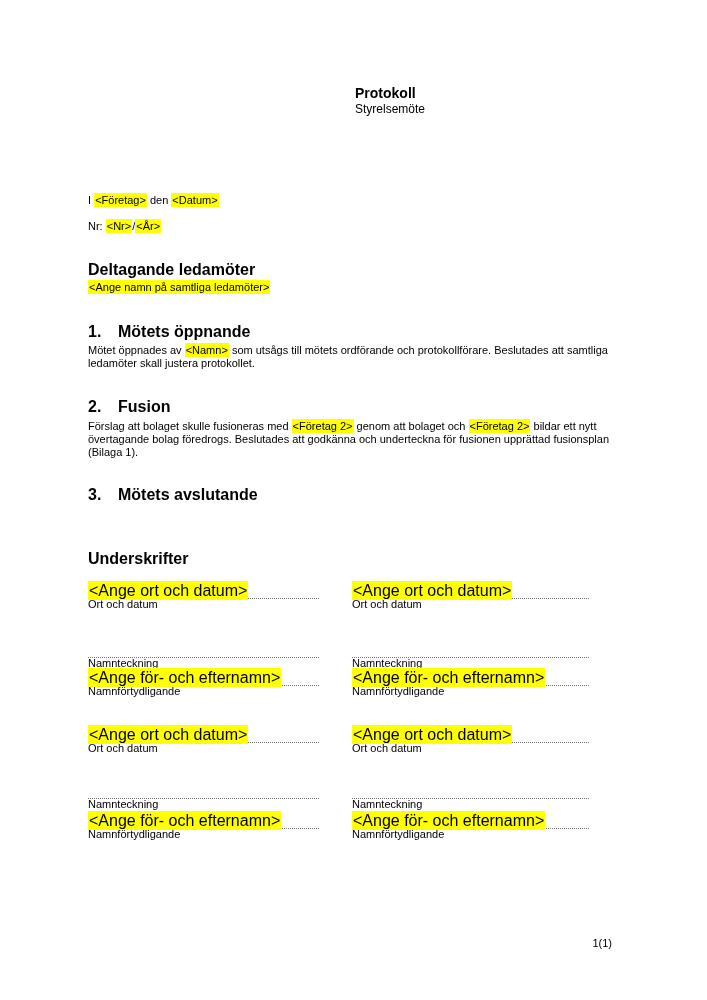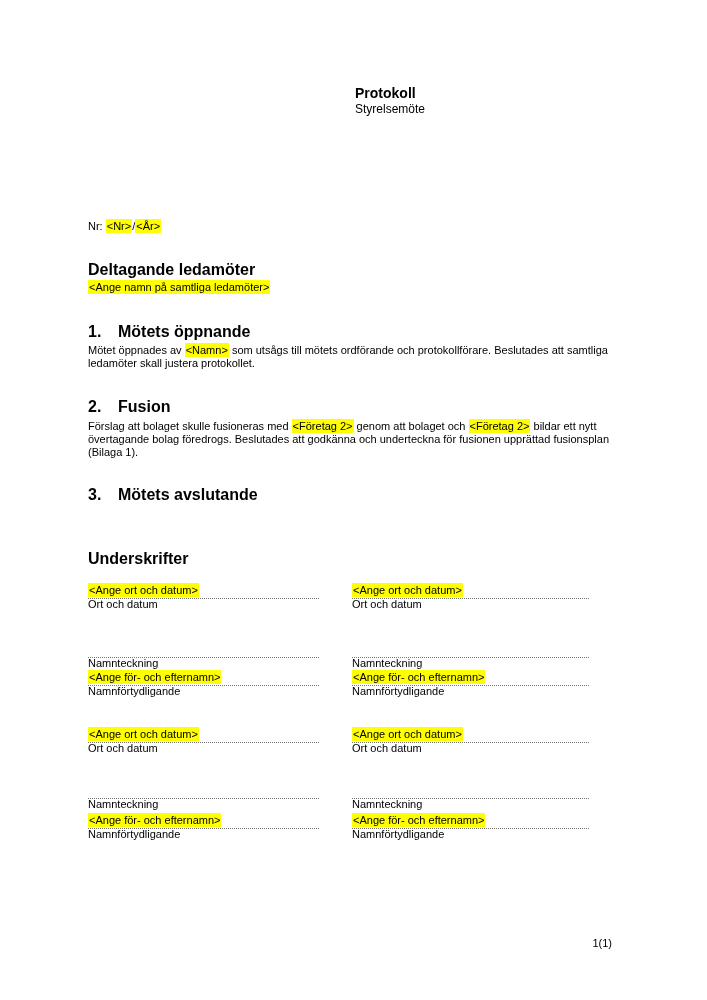--- a/index.html
+++ b/index.html
@@ -61,21 +61,21 @@
   }
 
   .sig-cell {
     position: absolute;
   }
   .col-l { left: 88px;  width: 231px; }
   .col-r { left: 352px; width: 237px; }
   .sig-value {
     height: 15px;
     line-height: 15px;
-    font-size: 11px;
+    font-size: 16px;
     border-bottom: 1px dotted #767676;
     white-space: nowrap;
   }
   .sig-value.empty { height: 16px; }
   .sig-label {
     font-size: 11px;
     line-height: 9px;
     margin-top: 1px;
     color: #000000;
   }
@@ -91,20 +91,21 @@
 </head>
 <body>
 
 <div class="page">
 
   <div class="abs doc-title">
     <div>Protokoll</div>
     <div class="doc-subtitle">Styrelsemöte</div>
   </div>
 
+  <p class="abs body-line" style="top:194px"><span>I </span><span class="hl">&lt;Företag&gt;</span><span> den </span><span class="hl">&lt;Datum&gt;</span></p>
 
   <p class="abs body-line" style="top:220px"><span>Nr: </span><span class="hl">&lt;Nr&gt;</span><span>/</span><span class="hl">&lt;År&gt;</span></p>
 
   <div class="abs heading" style="top:262px">Deltagande ledamöter</div>
   <p class="abs body-line" style="top:281px"><span class="hl">&lt;Ange namn på samtliga ledamöter&gt;</span></p>
 
   <div class="abs heading" style="top:324px"><span class="sec-num">1.</span><span>Mötets öppnande</span></div>
   <p class="abs body-line" style="top:344px"><span>Mötet öppnades av </span><span class="hl">&lt;Namn&gt;</span><span> som utsågs till mötets ordförande och protokollförare. Beslutades att samtliga ledamöter skall justera protokollet.</span></p>
 
   <div class="abs heading" style="top:399px"><span class="sec-num">2.</span><span>Fusion</span></div>

